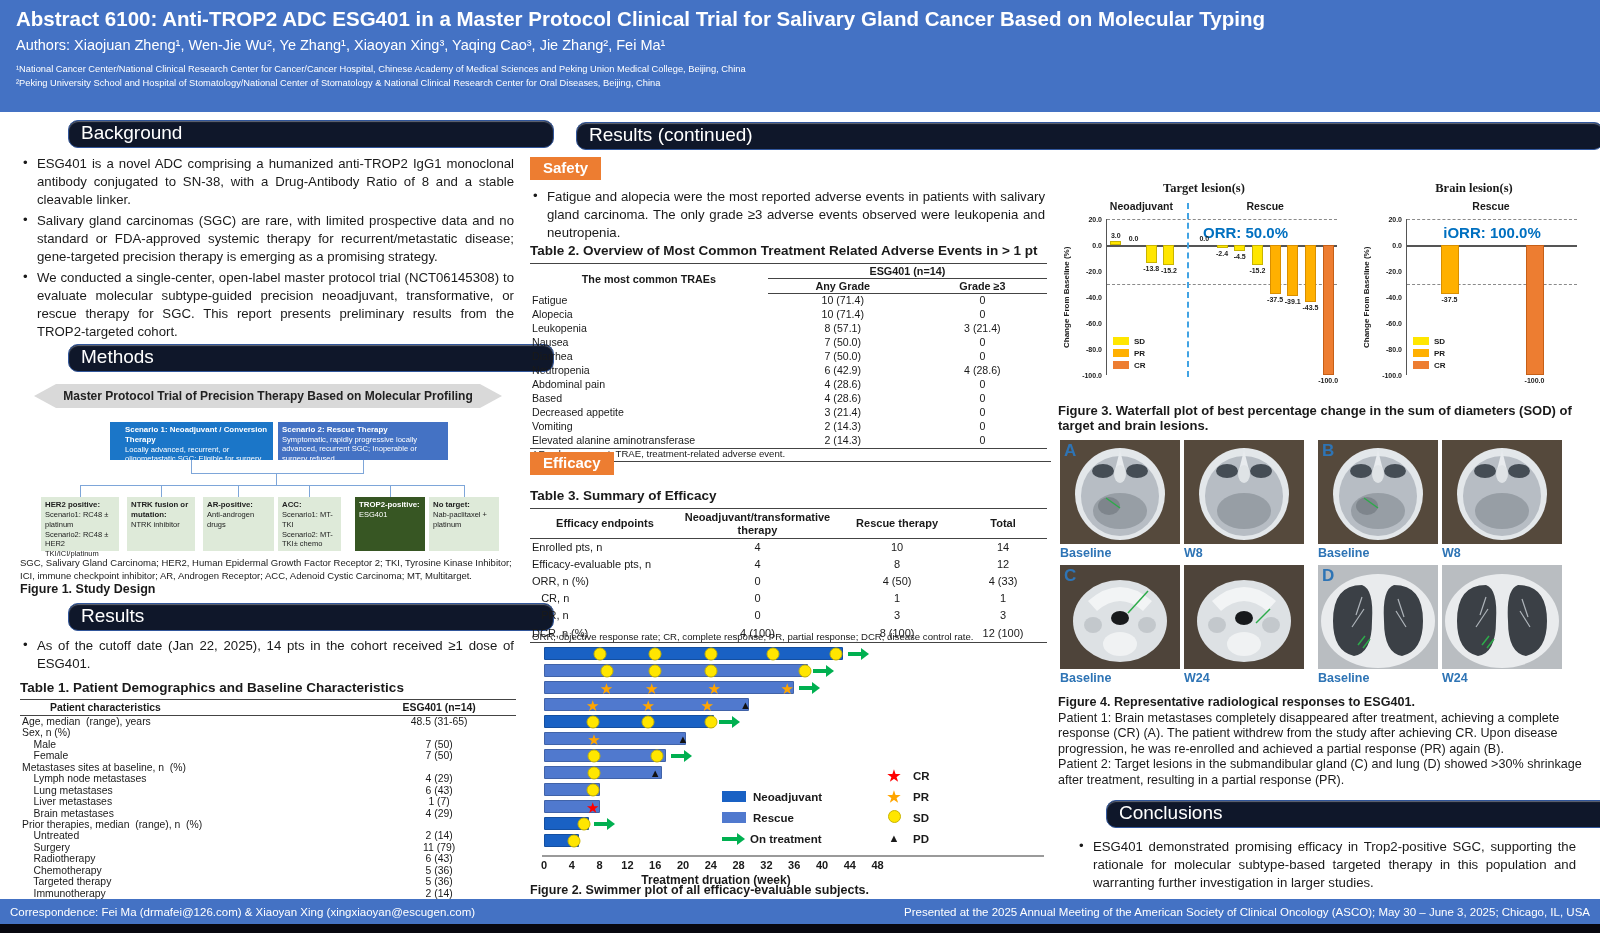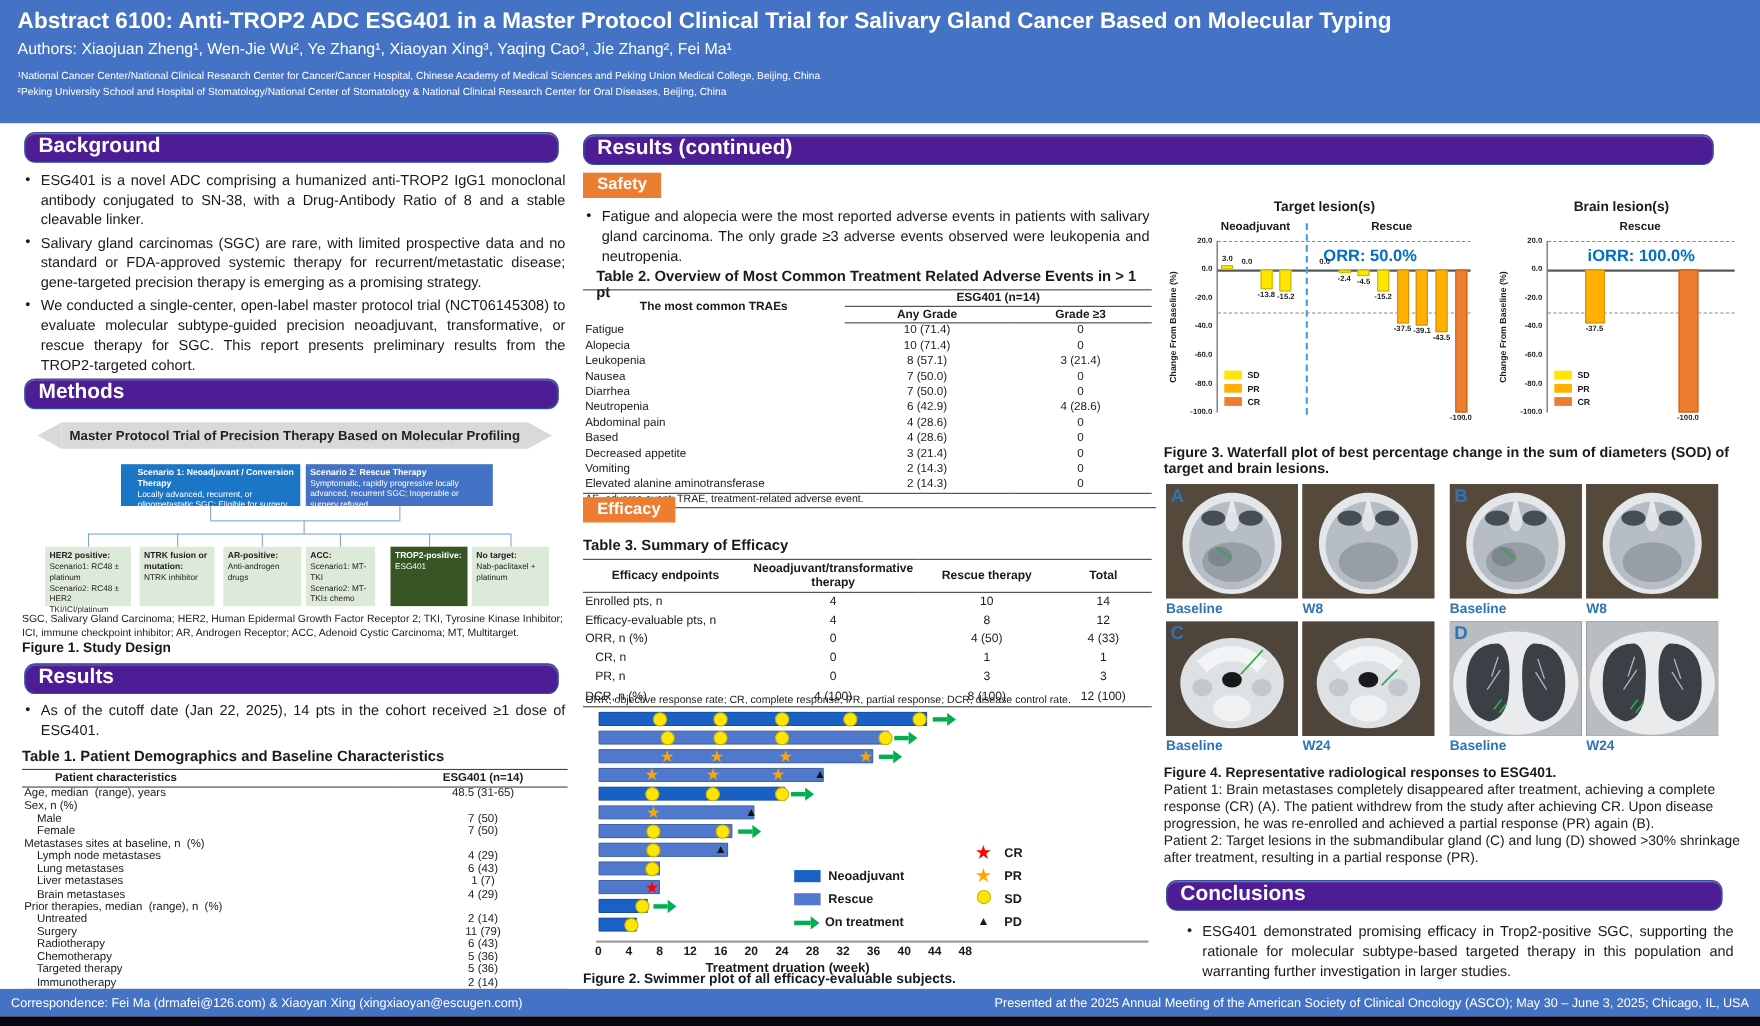--- a/index.html
+++ b/index.html
@@ -4,23 +4,23 @@
 <style>
   html,body{margin:0;padding:0;background:#888;}
   .poster{position:relative;width:1600px;height:933px;background:#fff;overflow:hidden;
     font-family:"Liberation Sans",sans-serif;color:#1a1a1a;}
   
   .band{position:absolute;left:0;top:0;width:1600px;height:112px;background:#4472C4;color:#fff;box-sizing:border-box;padding:7px 16px;}
   .h-title{font-size:20.5px;font-weight:bold;}
   .h-authors{font-size:14.5px;margin-top:6px;}
   .h-affils{font-size:9.3px;margin-top:9px;line-height:1.55;}
   
-  .sec-bar{position:absolute;background:#4c1d95;border:1px solid #31569b;border-radius:10px;color:#fff;
-    font-weight:bold;font-size:19px;padding:1px 12px 3px;box-sizing:border-box;height:28px;
-    box-shadow:inset 0 1px 1px rgba(255,255,255,.35);}
+  .sec-bar{position:absolute;background:#0f172a;border:1px solid #31569b;border-radius:10px;color:#fff;
+    font-weight:normal;font-size:19px;padding:1px 12px 3px;box-sizing:border-box;height:28px;
+    box-shadow:inset 0 1px 1px rgba(255,255,255,.35);margin-left:46px;}
   .col{position:absolute;}
   .blk{position:absolute;left:0;}
   ul.bullets{margin:0;padding:0;list-style:none;font-size:13.2px;line-height:1.36;}
   ul.bullets li{position:relative;padding-left:17px;text-align:justify;margin-bottom:3px;}
   ul.bullets li::before{content:"\2022";position:absolute;left:3px;top:-1px;}
   .caption{font-weight:bold;font-size:12.5px;}
   .badge{display:inline-block;background:#ED7D31;color:#fff;font-weight:bold;font-size:15px;padding:2px 13px 4px;}
   .tbl-title{font-weight:bold;font-size:13.5px;}
   .tfoot{font-size:9.6px;padding:1px 2px;}
   
@@ -83,21 +83,21 @@
     border-top:6px solid transparent;border-bottom:6px solid transparent;}
   .swim-axis{position:absolute;left:12px;width:502px;top:208px;height:2px;background:#9a9a9a;}
   .swim-ticks span{position:absolute;top:212px;transform:translateX(-50%);font-weight:bold;font-size:11px;}
   .swim-xlabel{position:absolute;left:0;width:372px;top:226px;text-align:center;font-weight:bold;font-size:12px;}
   .leg{position:absolute;font-size:11.5px;font-weight:bold;}
   .leg .row{display:flex;align-items:center;height:21px;}
   .leg .sw{width:24px;height:11px;margin-right:7px;flex:none;}
   .leg .sym{width:24px;margin-right:7px;text-align:center;flex:none;line-height:1;}
   
   .wf{position:absolute;top:0;height:245px;}
-  .wf-title{position:absolute;top:26px;left:0;right:0;text-align:center;font-weight:bold;font-size:12.5px;}
+  .wf-title{position:absolute;top:26px;left:0;right:0;text-align:center;font-weight:bold;font-size:12.5px;font-family:Liberation Serif, serif;}
   .wf-group{position:absolute;top:45px;transform:translateX(-50%);font-weight:bold;font-size:10.5px;white-space:nowrap;}
   .wf-plot{position:absolute;top:64px;border-left:1.2px solid #555;}
   .wf-ref{position:absolute;left:0;right:0;border-top:1px dashed #8a8a8a;}
   .wf-zero{position:absolute;left:0;right:0;height:1.6px;background:#555;}
   .wf-bar{position:absolute;box-sizing:border-box;border:1px solid rgba(0,0,0,.2);}
   .wf-sd{background:#FFE600;border-color:#c9b400;}
   .wf-pr{background:#FFB000;border-color:#d98f00;}
   .wf-cr{background:#ED7D31;border-color:#c65f17;}
   .wf-val{position:absolute;transform:translateX(-50%);font-size:7px;font-weight:bold;color:#222;white-space:nowrap;}
   .wf-sep{position:absolute;top:-16px;height:174px;border-left:2px dashed #41A3E3;}
@@ -300,21 +300,21 @@
   </div>
 
   <div class="col" style="left:530px;top:155px;width:517px;height:745px;">
 
     <div class="blk" style="top:2px;"><span class="badge">Safety</span></div>
 
     <ul class="bullets blk" style="top:33px;width:515px;">
       <li>Fatigue and alopecia were the most reported adverse events in patients with salivary gland carcinoma. The only grade ≥3 adverse events observed were leukopenia and neutropenia.</li>
     </ul>
 
-    <div class="blk tbl-title" style="top:88px;margin-left:12px;">Table 2. Overview of Most Common Treatment Related Adverse Events in &gt; 1 pt</div>
+    <div class="blk tbl-title" style="top:88px;">Table 2. Overview of Most Common Treatment Related Adverse Events in &gt; 1 pt</div>
 
     <table class="tbl tbl2 blk" style="top:108px;width:517px;">
       <thead>
         <tr>
           <th rowspan="2">The most common TRAEs</th>
           <th colspan="2" class="span">ESG401  (n=14)</th>
         </tr>
         <tr>
           <th class="sub1">Any Grade</th>
           <th class="sub2">Grade ≥3</th>

